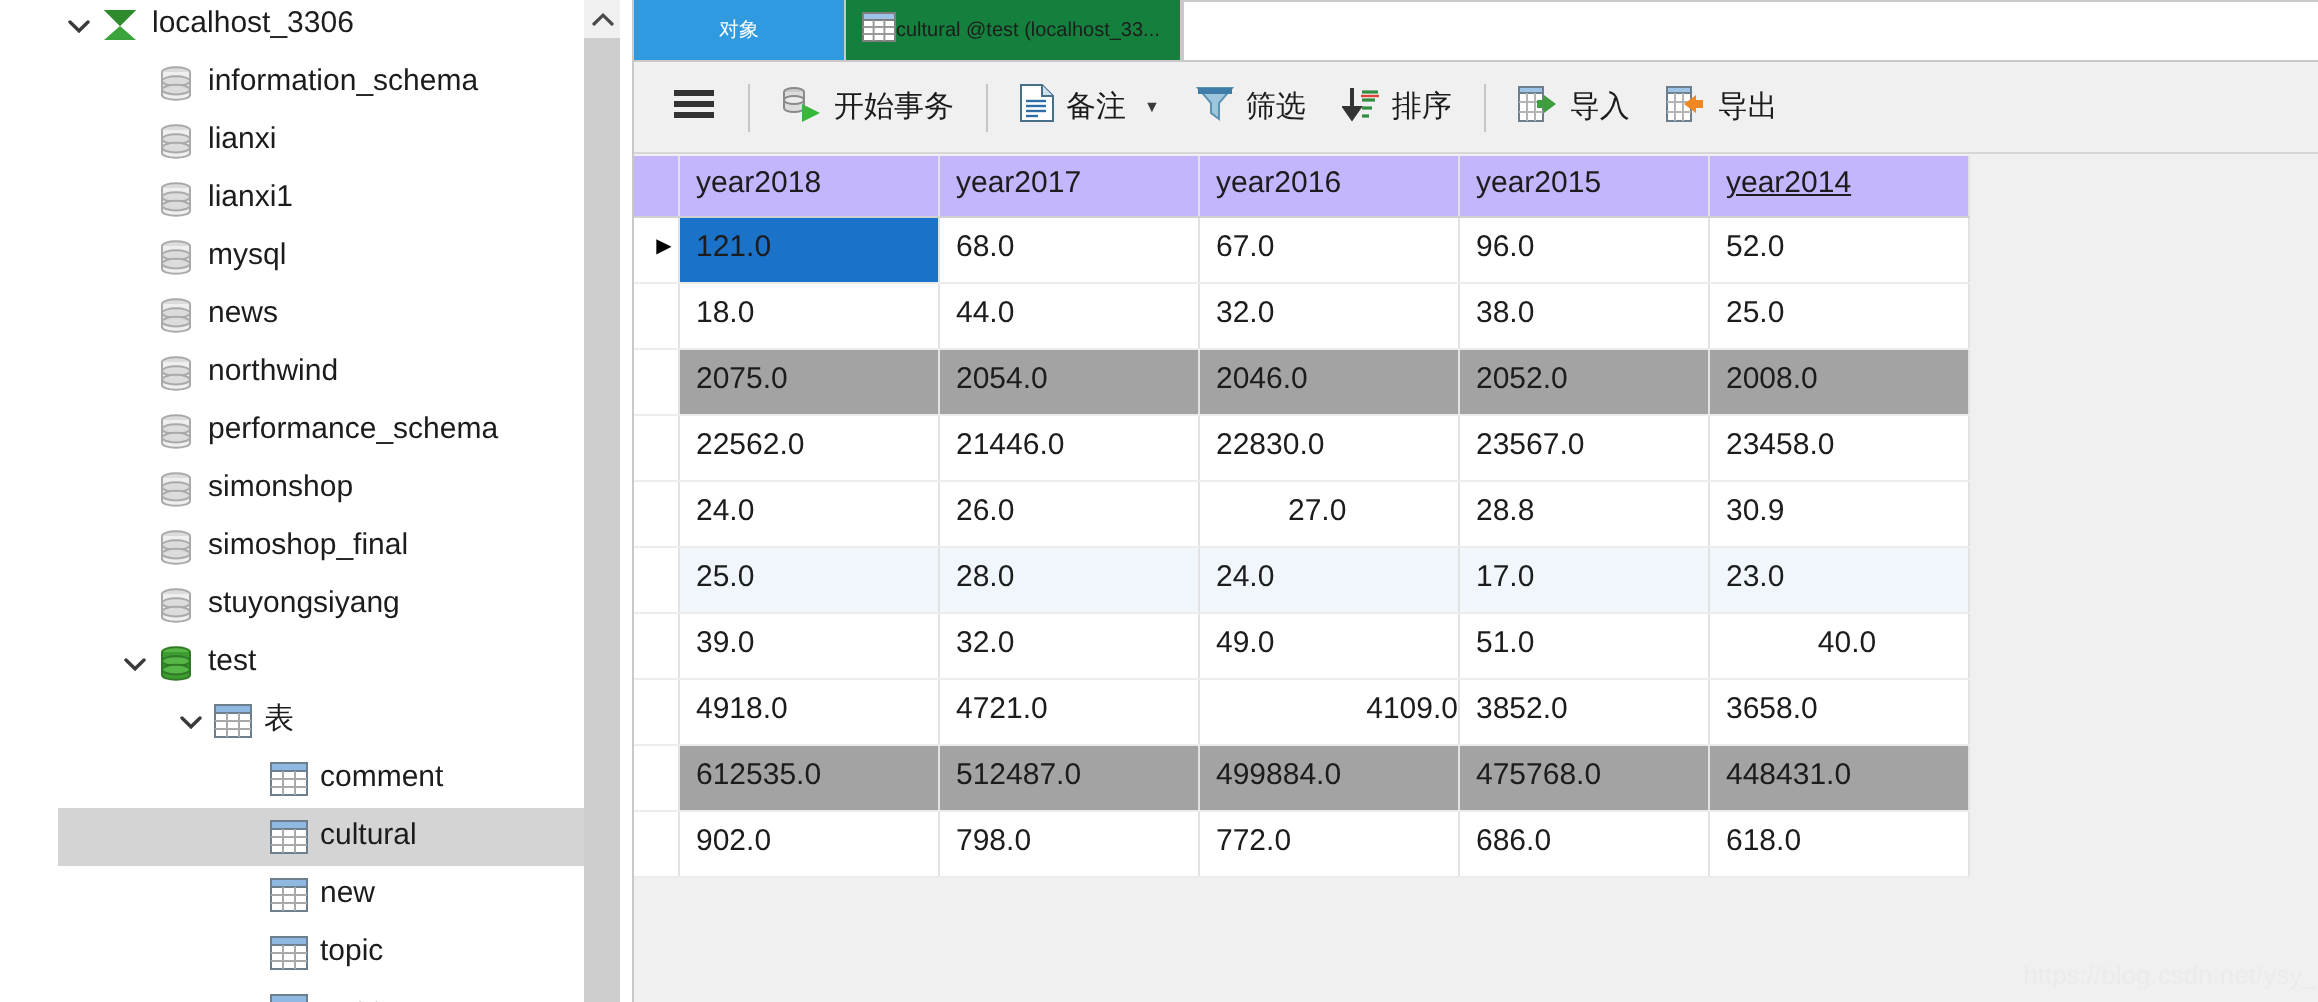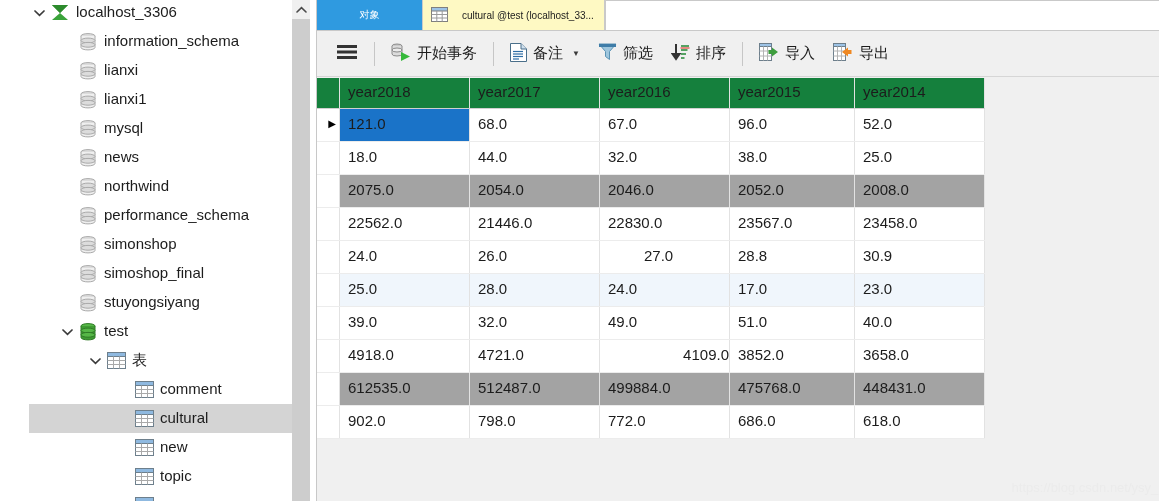--- a/index.html
+++ b/index.html
@@ -119,27 +119,27 @@
     position: relative;
   }
   .tab.active-blue {
     background: #2f9ae0;
     color: #ffffff;
     justify-content: center;
     width: 105px;
     padding: 0;
   }
   .tab.doc {
-    background: #fef9c3;
+    background: #15803d;
     color: #1c1c1c;
     border-left: 1px solid #c9c9c9;
     border-right: 1px solid #c9c9c9;
     border-top: 1px solid #c9c9c9;
     padding: 0 10px 0 8px;
-    gap: 14px;
+    gap: 0;
   }
   #tab-filler {
     flex: 1 1 auto;
     height: 30px;
     background: #ffffff;
     border-left: 1px solid #c9c9c9;
     border-top: 1px solid #c9c9c9;
     margin-left: 0;
   }
 
@@ -196,21 +196,21 @@
     font-size: 15px;
     font-weight: normal;
     text-align: left;
     padding: 0 0 2px 8px;
     height: 33px;
     color: #1c1c1c;
     white-space: nowrap;
     overflow: hidden;
   }
   table#grid thead th {
-    background: #15803d;
+    background: #c4b5fd;
     border-bottom: 1px solid #d0d0d0;
     height: 30px;
   }
   th.rowhdr, td.rowhdr {
     width: 14px;
     padding: 0;
     background: #ffffff;
     border-right: 1px solid #d8d8d8;
   }
   thead th.rowhdr { background: #ffffff; }
@@ -667,21 +667,21 @@
 
     <div id="gridwrap">
       <table id="grid">
         <thead>
           <tr id="grid-head-row">
               <th class="rowhdr"></th>
               <th class="hcol-first" style="width: 130px;">year2018</th>
               <th style="width: 130px;">year2017</th>
               <th style="width: 130px;">year2016</th>
               <th style="width: 125px;">year2015</th>
-              <th style="width: 130px;">year2014</th>
+              <th style="width: 130px; text-decoration: underline;">year2014</th>
             </tr>
         </thead>
         <tbody id="grid-body">
             <tr>
               <td class="rowhdr">
                 <div class="rowmark">▶</div>
               </td>
               <td class="sel-cell" style="width: 130px;">121.0</td>
               <td style="width: 130px;">68.0</td>
               <td style="width: 130px;">67.0</td>
@@ -727,21 +727,21 @@
               <td style="width: 130px;">24.0</td>
               <td style="width: 125px;">17.0</td>
               <td style="width: 130px;">23.0</td>
             </tr>
             <tr>
               <td class="rowhdr"></td>
               <td style="width: 130px;">39.0</td>
               <td style="width: 130px;">32.0</td>
               <td style="width: 130px;">49.0</td>
               <td style="width: 125px;">51.0</td>
-              <td style="width: 130px;">40.0</td>
+              <td style="width: 130px; text-align: center;">40.0</td>
             </tr>
             <tr>
               <td class="rowhdr"></td>
               <td style="width: 130px;">4918.0</td>
               <td style="width: 130px; margin-top: 24px;">4721.0</td>
               <td style="width: 130px; text-align: right;">4109.0</td>
               <td style="width: 125px;">3852.0</td>
               <td style="width: 130px;">3658.0</td>
             </tr>
             <tr class="alt-gray">

